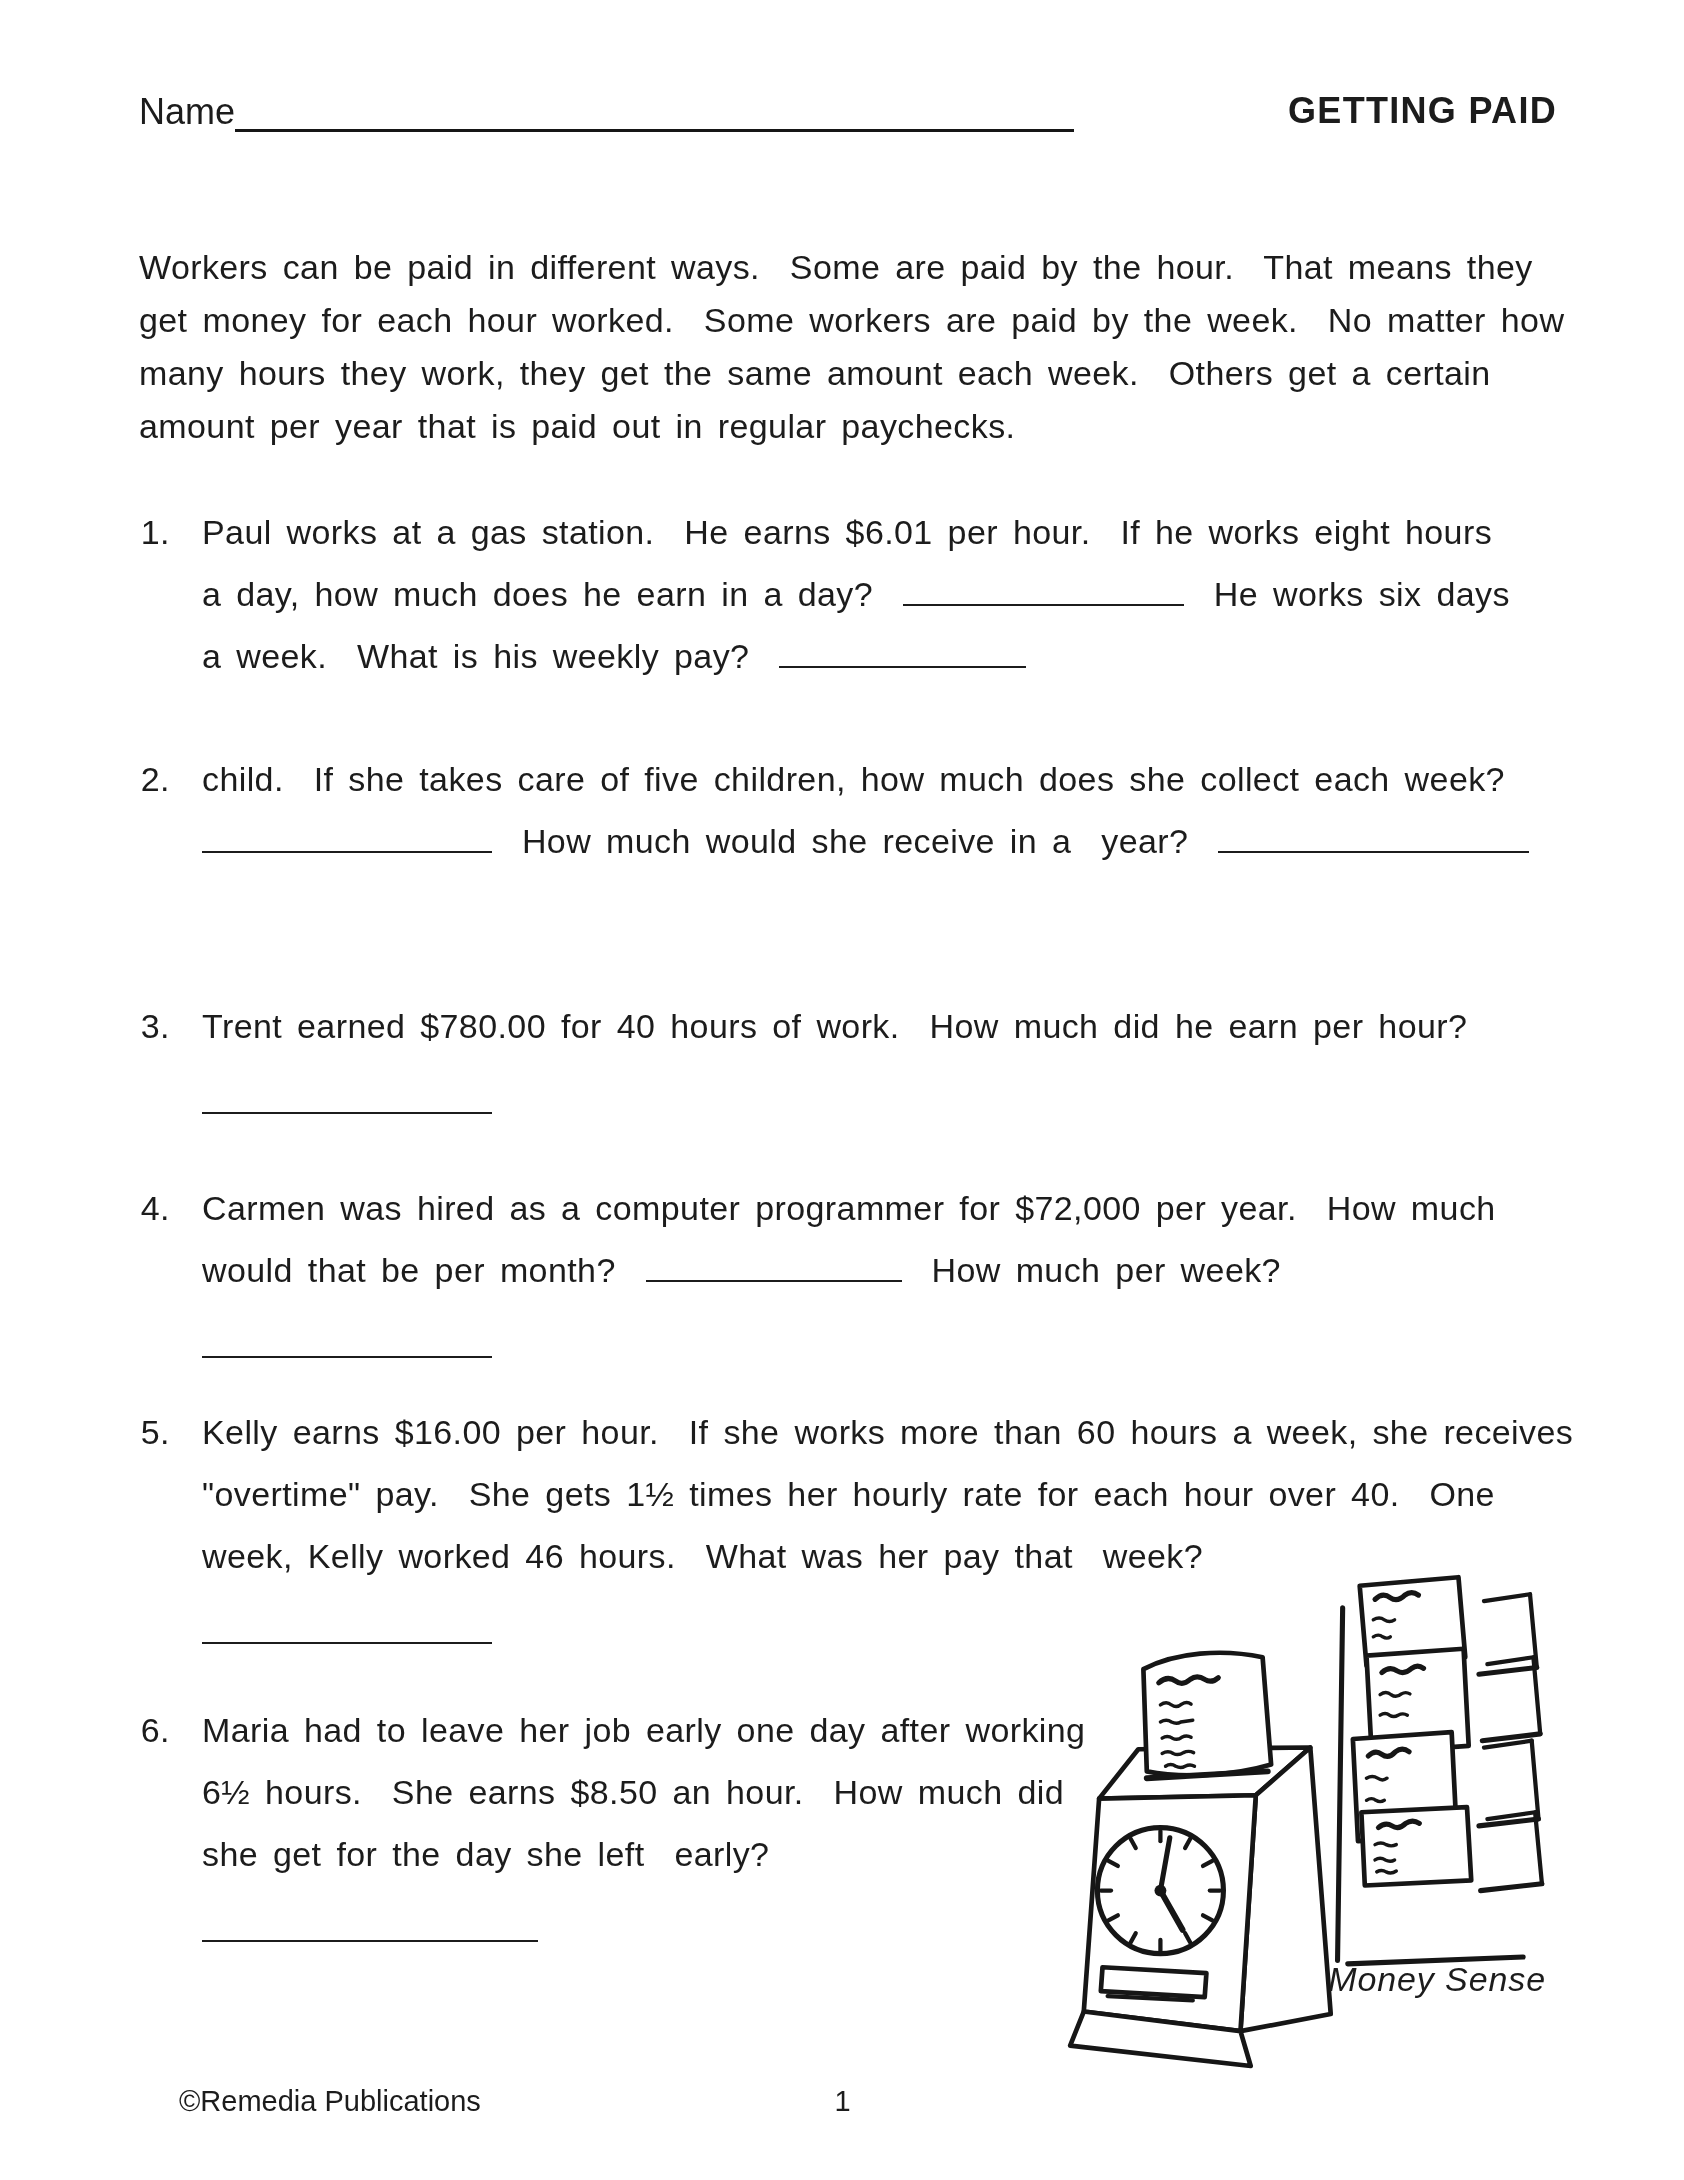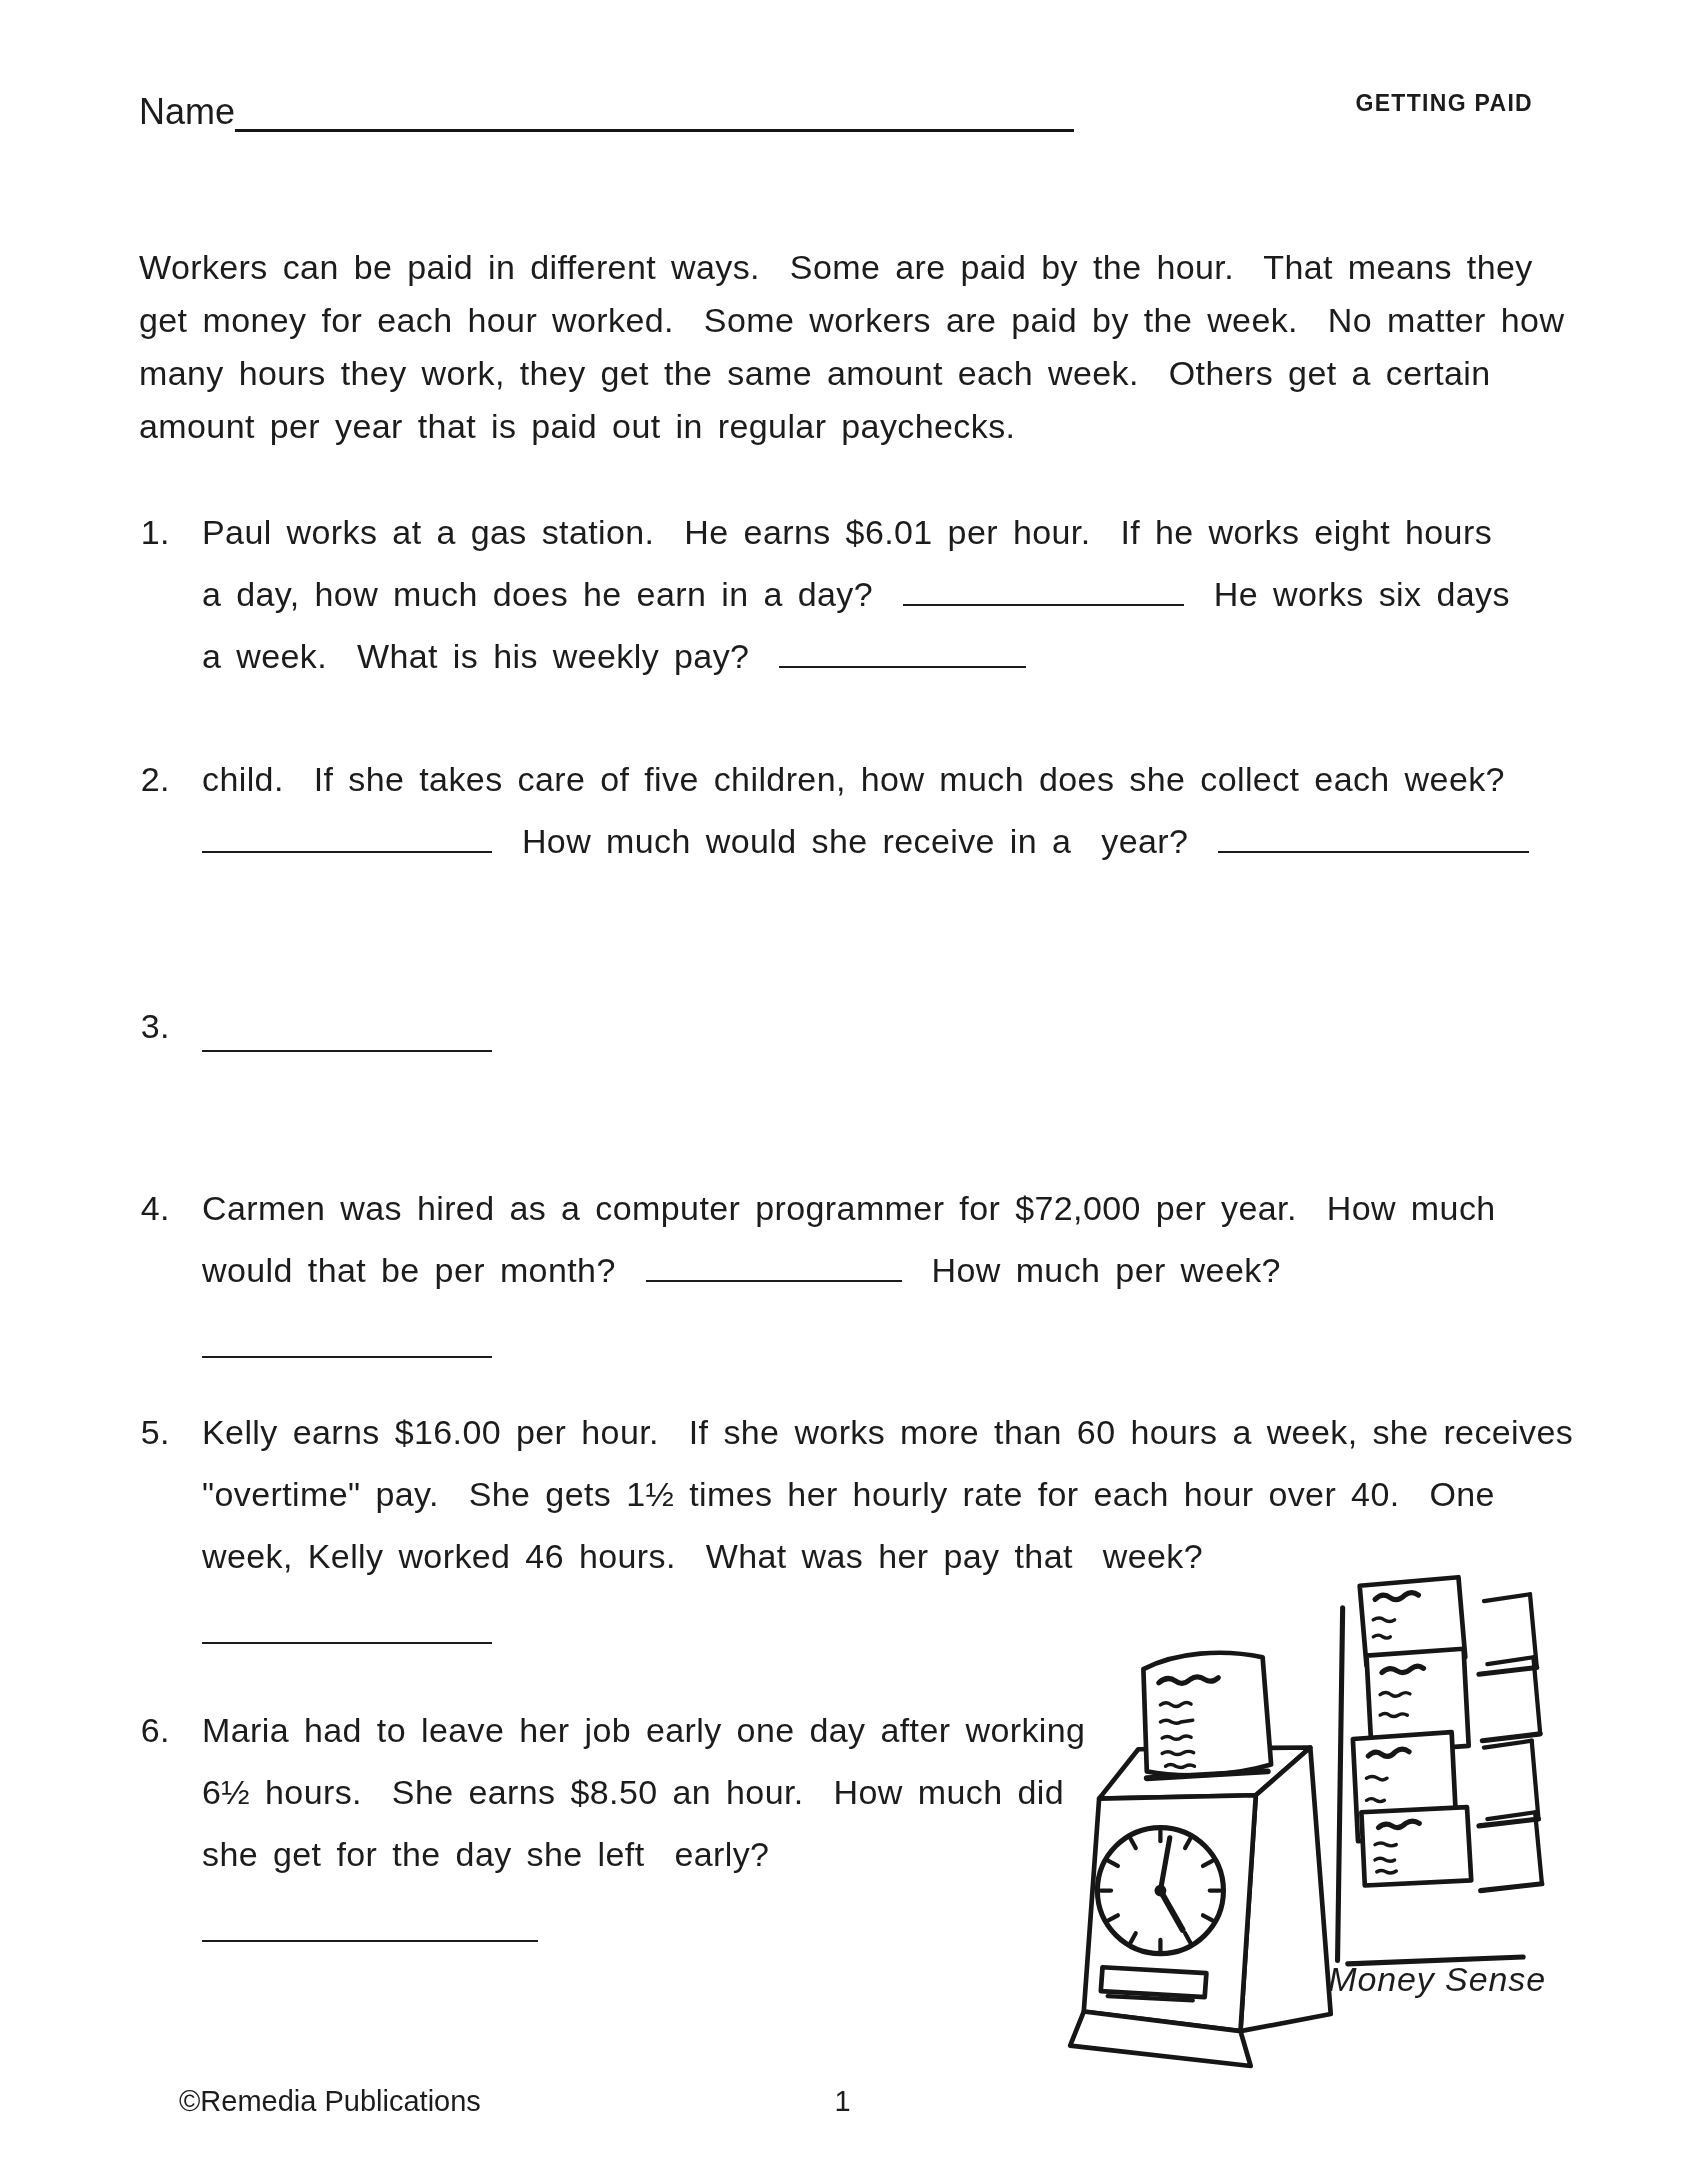--- a/index.html
+++ b/index.html
@@ -7,21 +7,21 @@
     position:relative;
     width:1685px;height:2181px;
     background:#ffffff;
     color:#1c1c1c;
     font-family:"Liberation Sans", sans-serif;
     overflow:hidden;
   }
   
   .name-row{position:absolute;left:139px;top:85px;font-size:36px;white-space:pre;}
   .name-line{display:inline-block;width:839px;height:44px;border-bottom:3.4px solid #161616;vertical-align:-8.5px;}
-  .page-title{position:absolute;top:90px;right:152px;font-size:23px;font-weight:700;letter-spacing:1.3px;}
+  .page-title{position:absolute;top:90px;right:128px;font-size:36px;font-weight:700;letter-spacing:1.3px;}
   
   .intro{position:absolute;left:139px;top:241px;font-size:34px;letter-spacing:0.4px;word-spacing:5.1px;}
   .intro .line{height:53px;line-height:53px;white-space:pre;}
   .questions{position:absolute;left:139px;top:501px;width:1465px;font-size:34px;letter-spacing:0.4px;word-spacing:5.1px;}
   .q{position:absolute;left:0;width:1465px;}
   .q1{top:0;} .q2{top:247px;} .q3{top:494px;} .q4{top:676px;} .q5{top:900px;} .q6{top:1198px;}
   .qnum{position:absolute;left:1.7px;top:0;height:62px;line-height:62px;}
   .qbody{margin-left:63px;}
   .line{height:62px;line-height:62px;white-space:pre;}
   .line.standalone{margin-top:13.6px;}
@@ -64,20 +64,21 @@
       <div class="q q2">
         <span class="qnum">2.</span>
         <div class="qbody">
           <div class="line"><span>child.  If she takes care of five children, how much does she collect each week?</span></div>
           <div class="line"><span class="blank" style="width: 290px;"></span><span>  How much would she receive in a  year?  </span><span class="blank" style="width: 311px;"></span></div>
         </div>
       </div>
       <div class="q q3">
         <span class="qnum">3.</span>
         <div class="qbody">
+          <div class="line"><span>Trent earned $780.00 for 40 hours of work.  How much did he earn per hour?</span></div>
           <div class="line standalone"><span class="blank" style="width: 290px;"></span></div>
         </div>
       </div>
       <div class="q q4">
         <span class="qnum">4.</span>
         <div class="qbody">
           <div class="line"><span>Carmen was hired as a computer programmer for $72,000 per year.  How much</span></div>
           <div class="line"><span>would that be per month?  </span><span class="blank" style="width: 256px;"></span><span>  How much per week?</span></div>
           <div class="line standalone"><span class="blank" style="width: 290px;"></span></div>
         </div>

